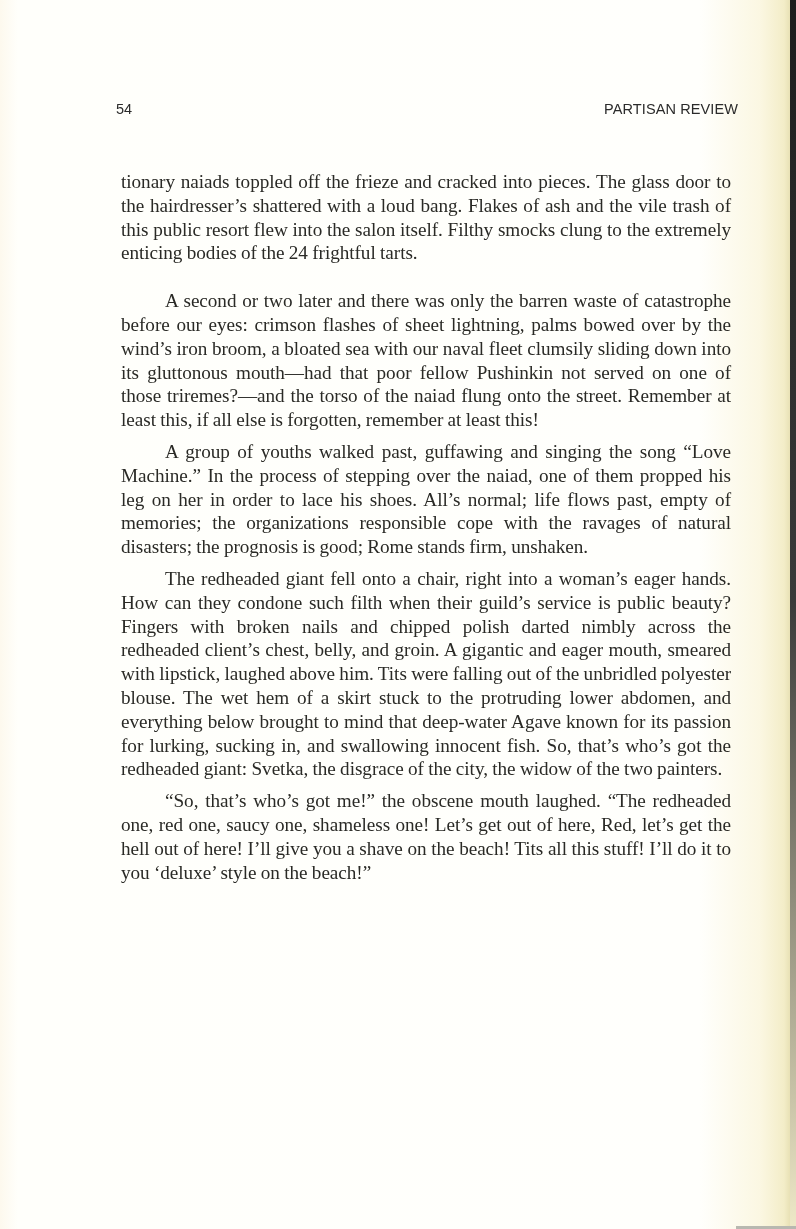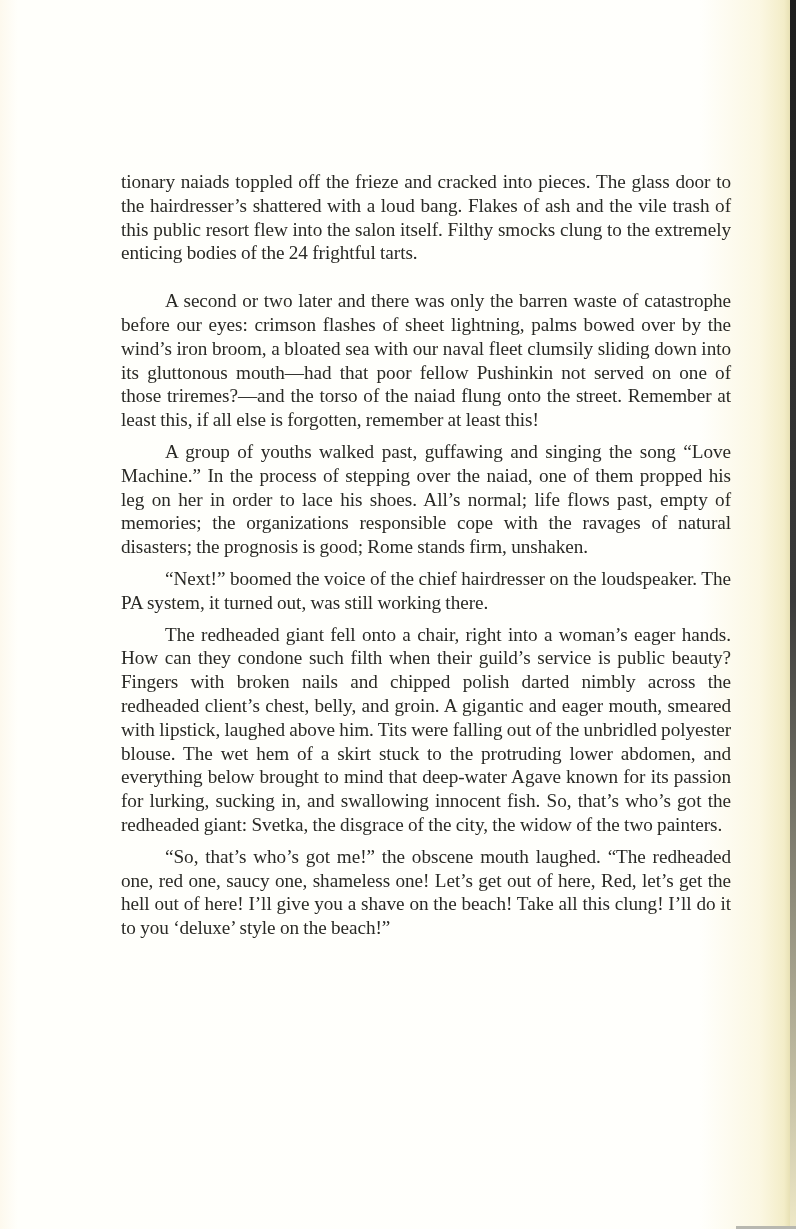--- a/index.html
+++ b/index.html
@@ -80,25 +80,28 @@
     }
     .body-text p.section-break {
       margin-top: 24px;
     }
   </style>
 </head>
 <body>
 
 <div class="page">
 
+  <div class="running-head">
+    <span class="folio">54</span>
+    <span class="journal">PARTISAN REVIEW</span>
+  </div>
 
   <div class="body-text">
     <p class="no-indent">tionary naiads toppled off the frieze and cracked into pieces. The glass door to the hairdresser’s shattered with a loud bang. Flakes of ash and the vile trash of this public resort flew into the salon itself. Filthy smocks clung to the extremely enticing bodies of the 24 fright­ful tarts.</p>
     <p class="section-break">A second or two later and there was only the barren waste of catastrophe before our eyes: crimson flashes of sheet lightning, palms bowed over by the wind’s iron broom, a bloated sea with our naval fleet clumsily sliding down into its gluttonous mouth—had that poor fellow Pushinkin not served on one of those triremes?—and the torso of the naiad flung onto the street. Remember at least this, if all else is forgotten, remember at least this!</p>
     <p>A group of youths walked past, guffawing and singing the song “Love Machine.” In the process of stepping over the naiad, one of them propped his leg on her in order to lace his shoes. All’s normal; life flows past, empty of memories; the organizations responsible cope with the ravages of natural disasters; the prognosis is good; Rome stands firm, unshaken.</p>
-    <p>“Next!” boomed the voice of the chief hairdresser on the loud­speaker. The PA system, it turned out, was still working there.</p>
     <p>The redheaded giant fell onto a chair, right into a woman’s eager hands. How can they condone such filth when their guild’s service is public beauty? Fingers with broken nails and chipped pol­ish darted nimbly across the redheaded client’s chest, belly, and groin. A gigantic and eager mouth, smeared with lipstick, laughed above him. Tits were falling out of the unbridled polyester blouse. The wet hem of a skirt stuck to the protruding lower abdomen, and everything below brought to mind that deep-water Agave known for its passion for lurking, sucking in, and swallowing innocent fish. So, that’s who’s got the redheaded giant: Svetka, the disgrace of the city, the widow of the two painters.</p>
-    <p>“So, that’s who’s got me!” the obscene mouth laughed. “The redheaded one, red one, saucy one, shameless one! Let’s get out of here, Red, let’s get the hell out of here! I’ll give you a shave on the beach! Take all this clung! I’ll do it to you ‘deluxe’ style on the beach!”</p>
+    <p>“So, that’s who’s got me!” the obscene mouth laughed. “The redheaded one, red one, saucy one, shameless one! Let’s get out of here, Red, let’s get the hell out of here! I’ll give you a shave on the beach! Tits all this stuff! I’ll do it to you ‘deluxe’ style on the beach!”</p>
   </div>
 
   <div class="spine-shadow"></div>
   <div class="bottom-edge"></div>
 </div>
 
 </body></html>

